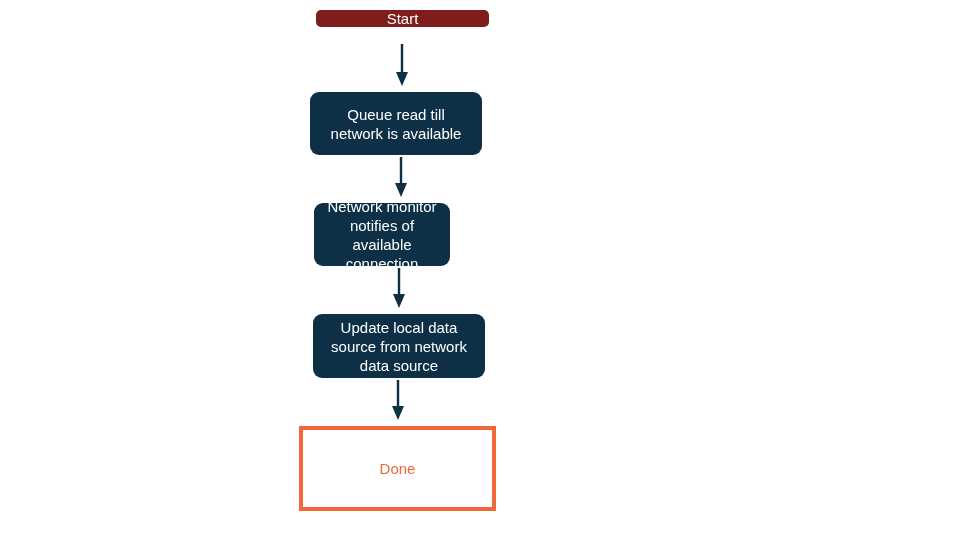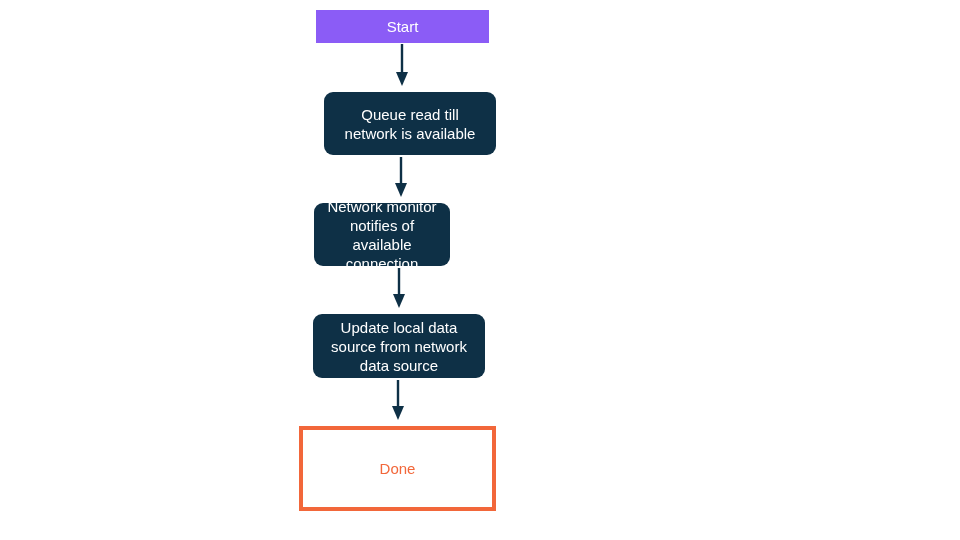--- a/index.html
+++ b/index.html
@@ -33,36 +33,36 @@
     display: block;
     white-space: pre-line;
     padding: 0 8px;
   }
 
   
   .node-start {
     left: 316px;
     top: 10px;
     width: 173px;
-    height: 33px;
-    background: #8b5cf6;
-    border-radius: 0;
+    height: 17px;
+    background: #7f1d1d;
+    border-radius: 5px;
     color: #ffffff;
     font-size: 15px;
   }
 
   
   .node-process {
     background: #0E3046;
     border-radius: 9px;
     color: #ffffff;
     font-size: 15px;
   }
 
-  .node-process-1 { left: 324px; top: 92px;  width: 172px; height: 63px; }
+  .node-process-1 { left: 310px; top: 92px;  width: 172px; height: 63px; }
   .node-process-2 { left: 314px; top: 203px; width: 136px; height: 63px; }
   .node-process-3 { left: 313px; top: 314px; width: 172px; height: 64px; }
 
   
   .node-done {
     left: 299px;
     top: 426px;
     width: 197px;
     height: 85px;
     background: #ffffff;

